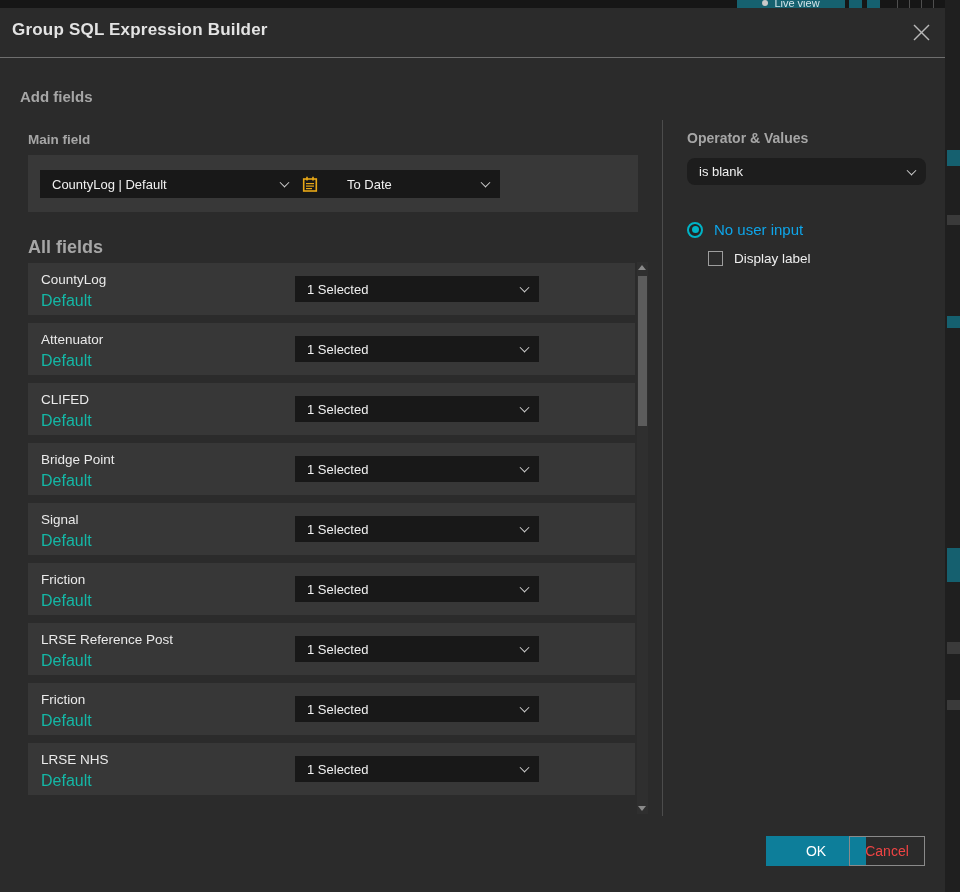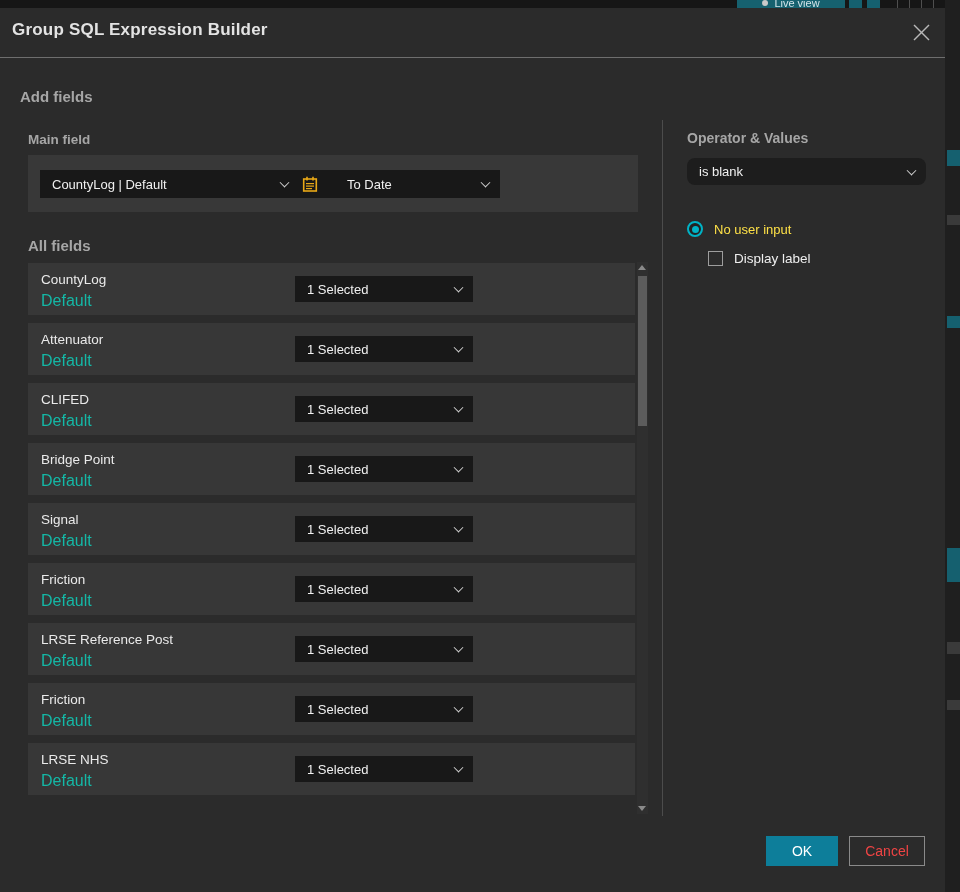--- a/index.html
+++ b/index.html
@@ -30,21 +30,21 @@
   .modal-title { position:absolute; left:12px; top:12px; font-size:17px; font-weight:600;
                  color:#e3e3e3; letter-spacing:.2px; }
   .close-btn { position:absolute; right:12px; top:12px; width:24px; height:24px;
                display:flex; align-items:center; justify-content:center; cursor:pointer; }
   .titlebar-divider { position:absolute; left:0; top:49px; width:945px; height:1px;
                       background:#6e6e6e; }
 
   .section-heading { position:absolute; font-weight:700; color:#a6a6a6; }
   .h-addfields { left:20px; top:80px; font-size:15px; }
   .h-mainfield { left:28px; top:124px; font-size:13.5px; }
-  .h-allfields { left:28px; top:229px; font-size:15px; }
+  .h-allfields { left:28px; top:229px; font-size:18px; }
   .h-operator  { left:687px; top:122px; font-size:14px; }
 
   
   .select { position:absolute; background:#181818; color:#f0f0f0; font-size:13px;
             display:flex; align-items:center; padding:0 28px 0 12px; cursor:pointer;
             white-space:nowrap; }
   .chevron { position:absolute; right:11px; top:50%; width:7px; height:7px;
              border-right:1.6px solid #cfcfcf; border-bottom:1.6px solid #cfcfcf;
              transform:translateY(-70%) rotate(45deg); }
 
@@ -53,21 +53,21 @@
                     background:#383838; }
   .mf-select-field { left:12px; top:15px; width:259px; height:28px; }
   .mf-select-date  { left:262px; top:15px; width:210px; height:28px;gap:20px; }
   .cal-icon { margin-right:9px; display:inline-flex; flex:none; }
 
   
   .fields-list { position:absolute; left:28px; top:255px; width:607px; }
   .field-row { position:relative; height:52px; background:#373737; margin-bottom:8px; }
   .field-row .fname { position:absolute; left:13px; top:9px; font-size:13.5px; color:#eaeaea; }
   .field-row .fsub  { position:absolute; left:13px; top:29px; font-size:16px; color:#14b8a6; }
-  .row-select { left:267px; top:13px; width:178px; height:26px; }
+  .row-select { left:267px; top:13px; width:244px; height:26px; }
 
   
   .scrollbar { position:absolute; left:637px; top:254px; width:11px; height:552px;
                background:#2f2f2f; }
   .sb-arrow { position:absolute; left:1px; width:0; height:0; cursor:pointer;
               border-left:4.5px solid transparent; border-right:4.5px solid transparent; }
   .sb-up   { top:3px; border-bottom:5px solid #8a8a8a; }
   .sb-down { bottom:3px; border-top:5px solid #8a8a8a; }
   .sb-thumb { position:absolute; left:1px; top:14px; width:9px; height:150px;
               background:#5c5c5c; cursor:grab; }
@@ -77,31 +77,31 @@
                    background:#4c4c4c; }
 
   
   .op-select { left:687px; top:150px; width:239px; height:27px; background:#1d1d1d;border-radius:8px; }
   .radio-row { position:absolute; left:687px; top:213px; display:flex; align-items:center;
                gap:11px; cursor:pointer; }
   .radio { width:16px; height:16px; border-radius:50%; border:2px solid #00b3c6;
            background:#232323; position:relative; flex:none; }
   .radio.checked::after { content:""; position:absolute; inset:2.5px; border-radius:50%;
                           background:#00b3c6; }
-  .radio-label { font-size:13px; color:#fde047; }
+  .radio-label { font-size:15px; color:#0ea5e9; }
   .check-row { position:absolute; left:708px; top:243px; display:flex; align-items:center;
                gap:11px; cursor:pointer; }
   .checkbox { width:15px; height:15px; border:1px solid #9d9d9d; background:transparent;
               flex:none; }
   .check-label { font-size:13.5px; color:#efefef; }
 
   
   .btn { position:absolute; top:828px; height:30px; font-size:14px; display:flex;
          align-items:center; justify-content:center; cursor:pointer; }
-  .btn-ok { left:766px; width:72px; background:#0d7e9a; color:#ffffff; }
+  .btn-ok { left:766px; width:100px; background:#0d7e9a; color:#ffffff; }
   .btn-cancel { left:849px; width:76px; background:transparent; border:1px solid #8a8a8a;
                 color:#ef4444; }
 </style>
 </head>
 <body>
 
 <div class="bg-topstrip">
   <div class="live-view-btn">
     <span class="lv-dot"></span>
     <span>Live view</span>

